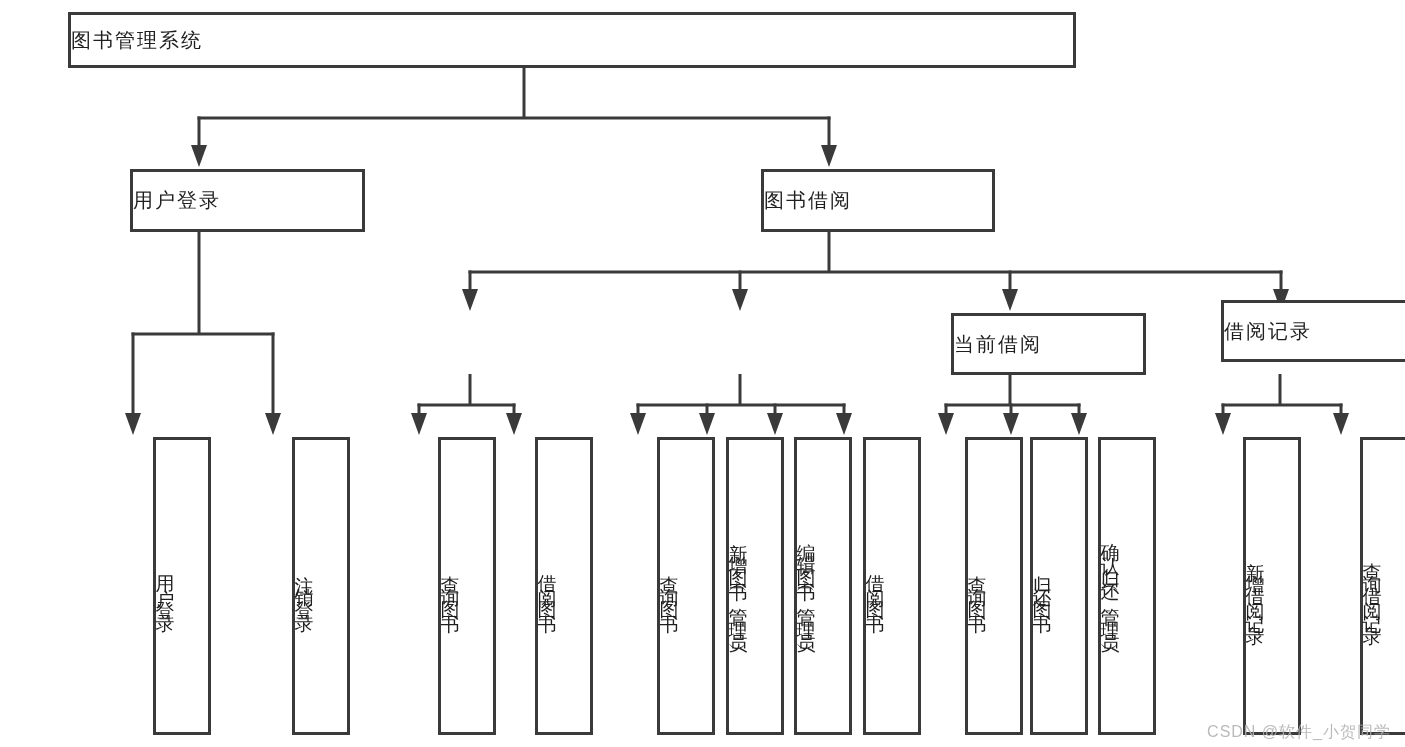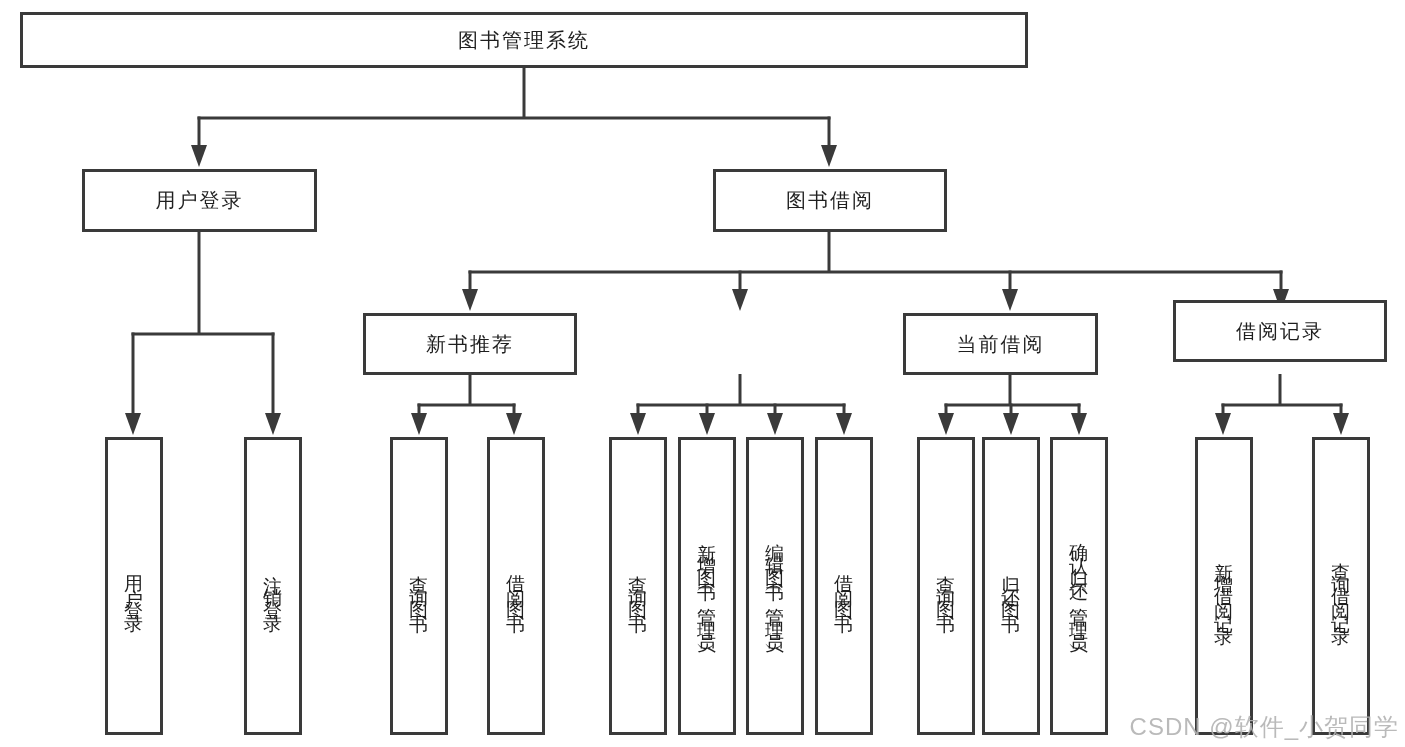--- a/index.html
+++ b/index.html
@@ -11,37 +11,37 @@
     overflow:hidden;
   }
   svg.connectors { position:absolute; left:0; top:0; z-index:1; }
   .node {
     position:absolute;
     background:#ffffff;
     border:3px solid #3a3a3a;
     box-sizing:border-box;
     display:flex;
     align-items:center;
-    justify-content:center;
     color:#1f1f1f;
     z-index:2;
+    margin-left:48px;
   }
   .h-node { font-size:20px; letter-spacing:2px; white-space:nowrap; }
   .v-node .vtext {
     writing-mode:vertical-rl;
     text-orientation:mixed;
     font-size:19px;
     letter-spacing:13px;
     line-height:1;
   }
   .watermark {
     position:absolute;
-    right:6px; bottom:4px;
+    right:14px; bottom:4px;
     z-index:3;
-    font-size:24px;
+    font-size:16px;
     letter-spacing:1px;
     color:#b3b3b3;
     opacity:0.9;
     white-space:nowrap;
   }
 </style>
 </head>
 <body>
 
 <div class="canvas">
@@ -118,23 +118,20 @@
     <span>图书管理系统</span>
   </div>
 
   <div class="node h-node" style="left:82px; top:169px; width:235px; height:63px;">
     <span>用户登录</span>
   </div>
   <div class="node h-node" style="left:713px; top:169px; width:234px; height:63px;">
     <span>图书借阅</span>
   </div>
 
-  <div class="node h-node" style="left:363px; top:313px; width:214px; height:62px;">
-    <span>新书推荐</span>
-  </div>
   <div class="node h-node" style="left:903px; top:313px; width:195px; height:62px;">
     <span>当前借阅</span>
   </div>
   <div class="node h-node" style="left:1173px; top:300px; width:214px; height:62px;">
     <span>借阅记录</span>
   </div>
 
   <div class="node v-node" style="left:105px; top:437px; width:58px; height:298px;">
     <span class="vtext">用户登录</span>
   </div>

